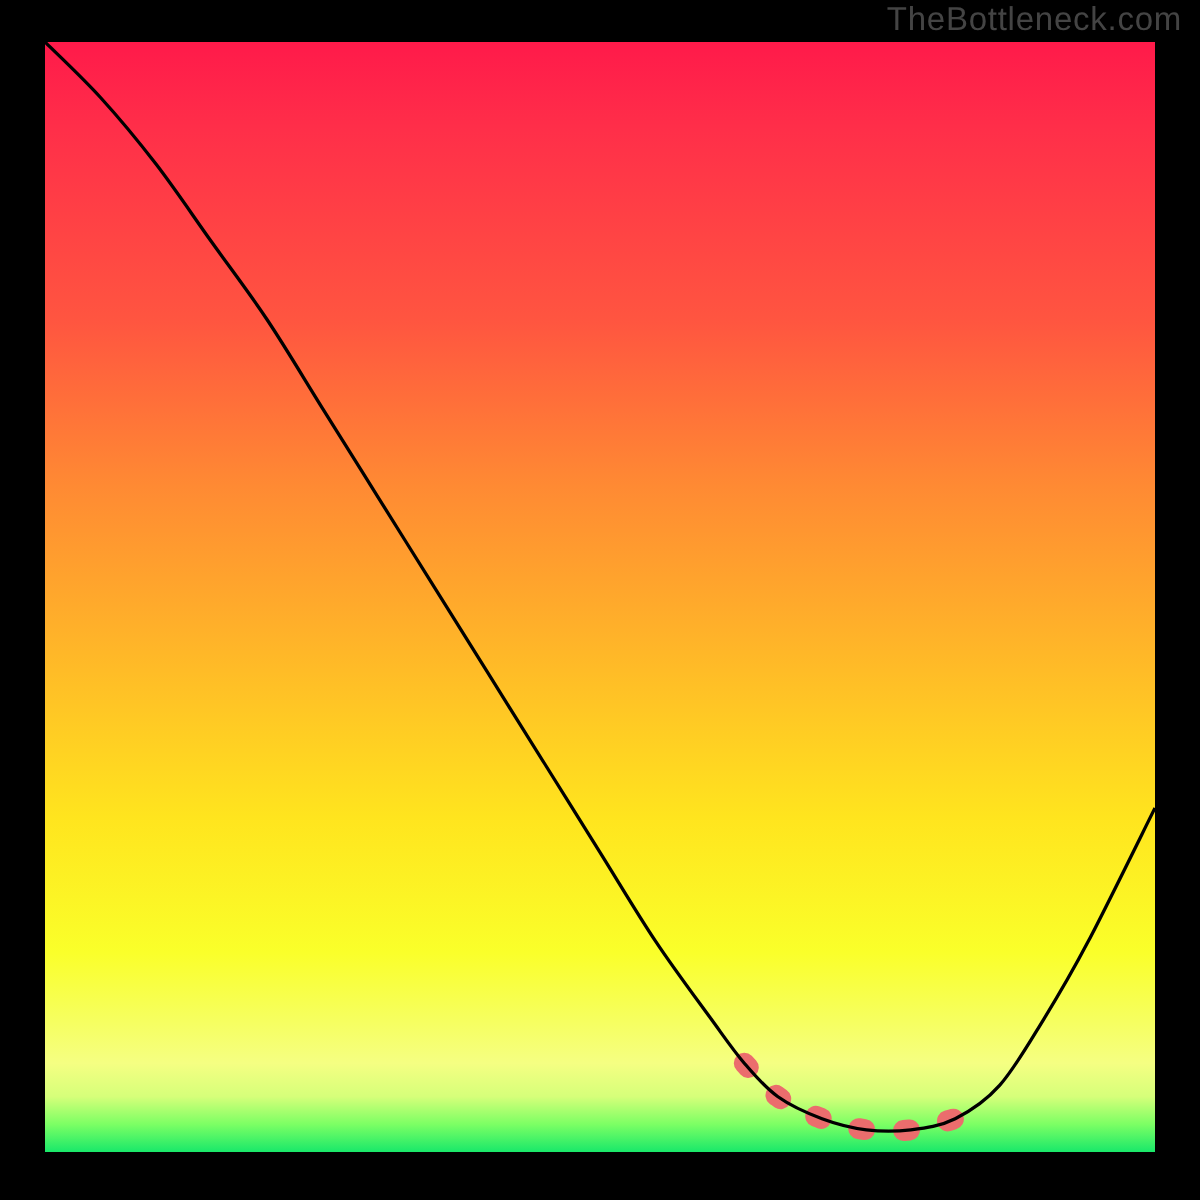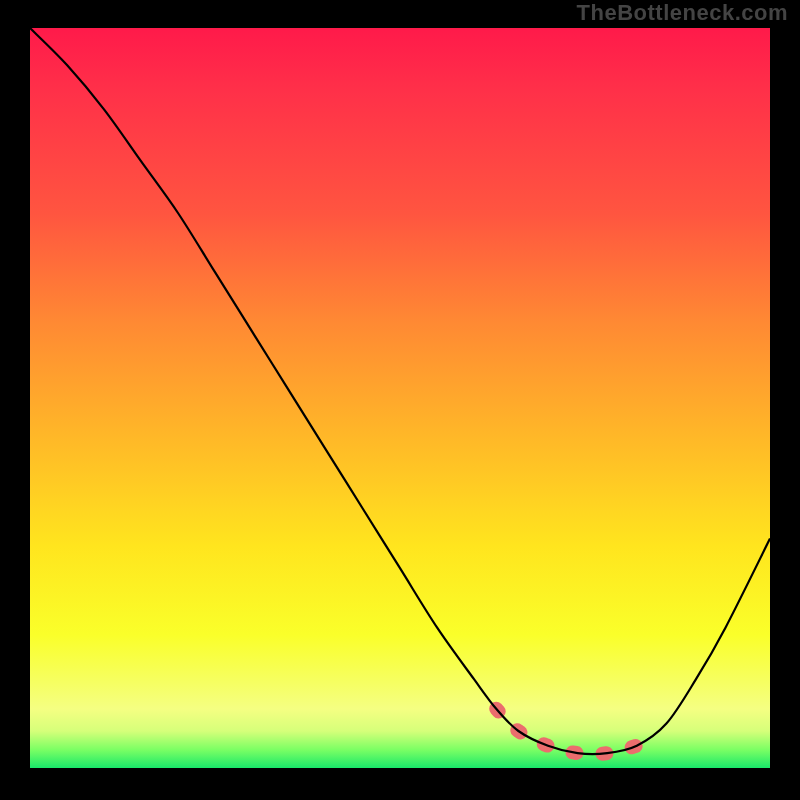--- a/index.html
+++ b/index.html
@@ -13,21 +13,21 @@
     background: #000;
   }
 
   .watermark {
     position: absolute;
     top: 0;
     right: 12px;
     color: #444;
     font-size: 22px;
     letter-spacing: 0.5px;
-    font-weight: 700;
+    font-weight: 400;
     z-index: 5;
   }
 
   .plot-area {
     position: absolute;
     left: 30px;
     top: 28px;
     width: 740px;
     height: 740px;
     overflow: hidden;

